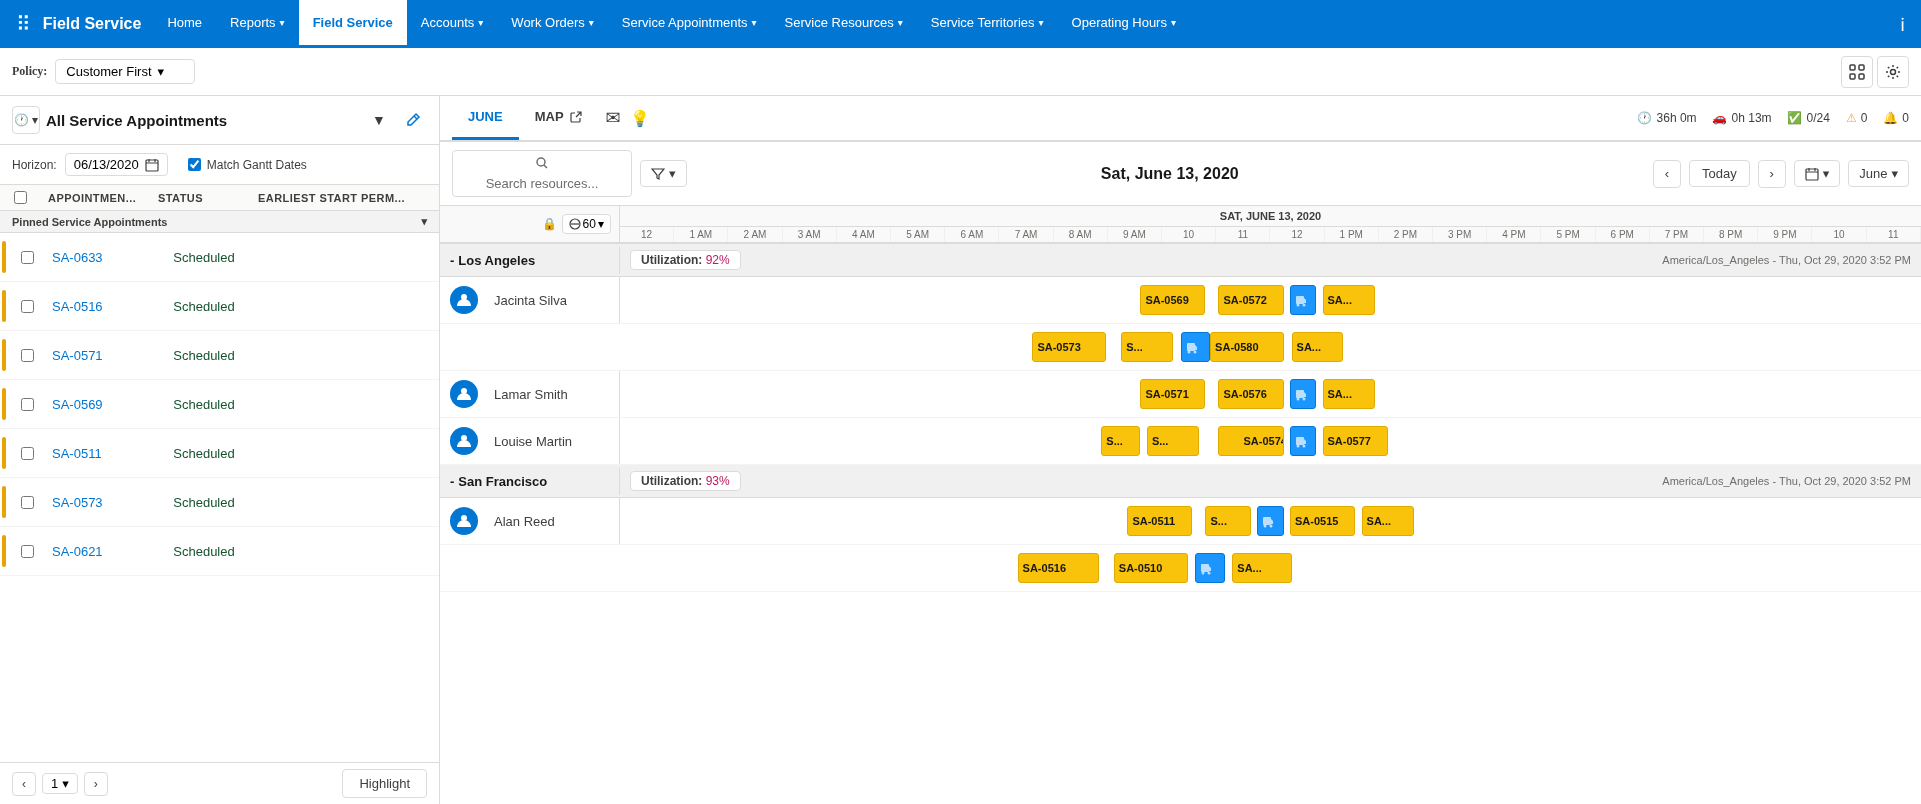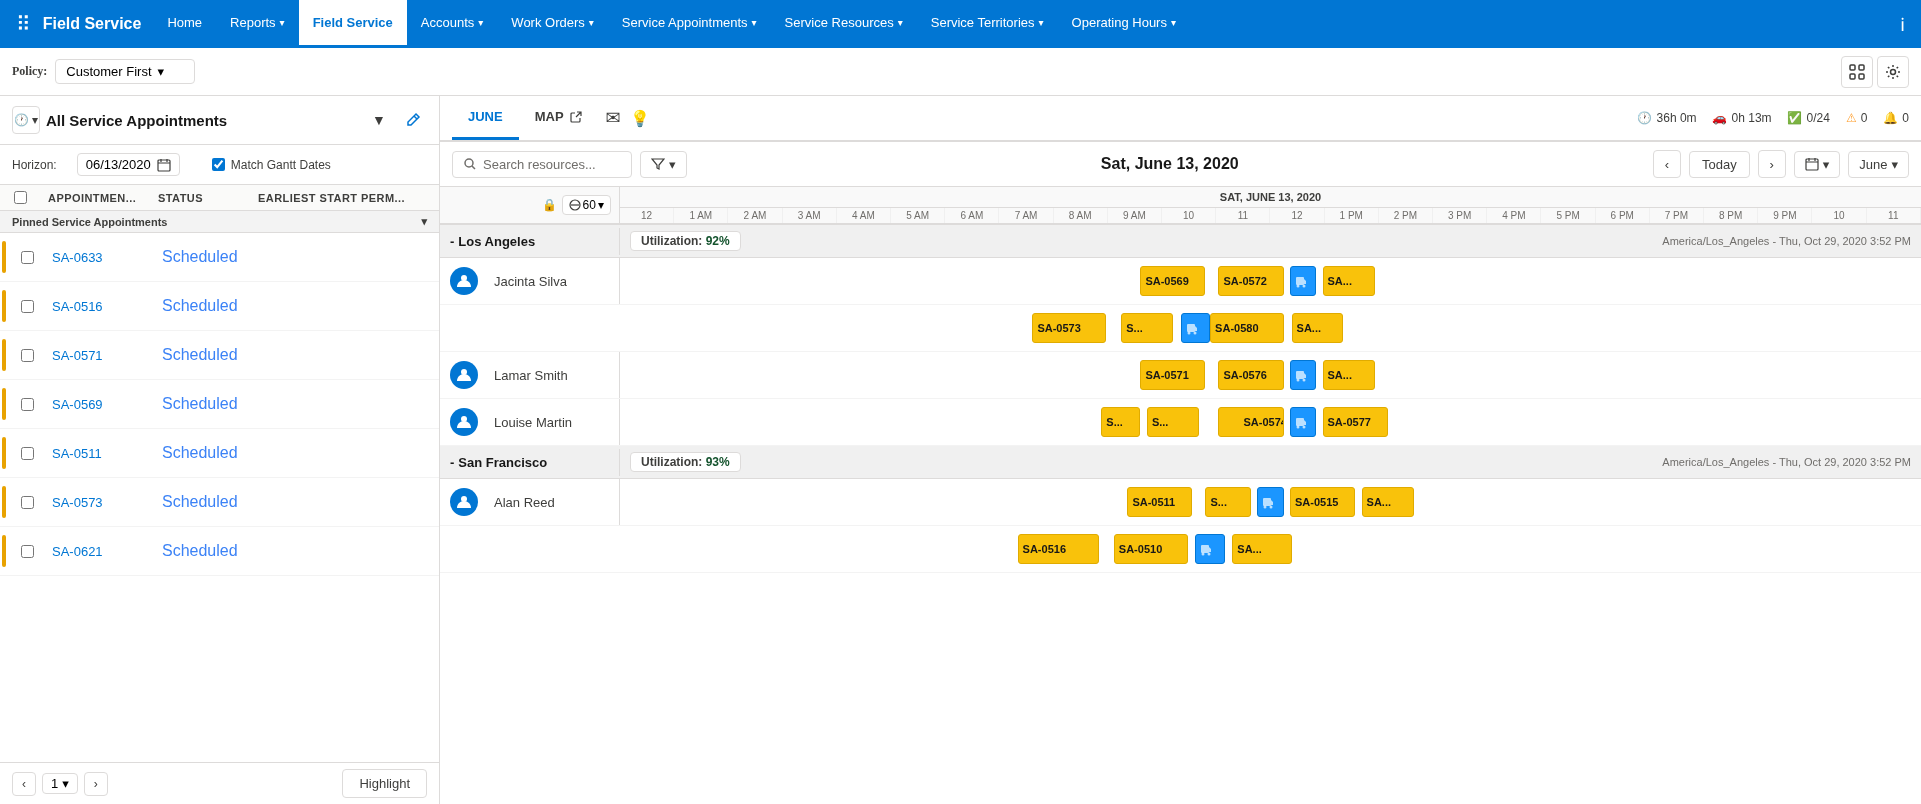--- a/index.html
+++ b/index.html
@@ -142,21 +142,21 @@
       border: none;
       background: none;
     }
 
     
     .horizon-bar {
       display: flex;
       align-items: center;
       padding: 8px 12px;
       border-bottom: 1px solid #dddbda;
-      gap: 20px;
+      gap: 8px;
     }
     .horizon-label { font-size: 12px; color: #3e3e3c; }
     .horizon-date {
       display: flex;
       align-items: center;
       border: 1px solid #dddbda;
       border-radius: 4px;
       padding: 3px 8px;
       font-size: 13px;
       gap: 6px;
@@ -202,21 +202,21 @@
     .th-earliest { flex: 1; }
     .table-row {
       display: flex;
       align-items: center;
       border-bottom: 1px solid #f3f3f3;
       padding: 8px 0;
       cursor: pointer;
     }
     .td-check { width: 34px; display: flex; align-items: center; justify-content: center; }
     .td-appt { width: 110px; font-size: 13px; color: #0176d3; padding: 0 8px; }
-    .td-status { width: 100px; font-size: 16px; color: #3b82f6; padding: 0 8px; }
+    .td-status { width: 100px; font-size: 13px; color: #14532d; padding: 0 8px; text-align: center; }
     .td-earliest { flex: 1; font-size: 13px; color: #3e3e3c; padding: 0 8px; }
     .group-header-row {
       background: #f3f3f3;
       padding: 4px 12px;
       font-size: 11px;
       font-weight: 600;
       color: #3e3e3c;
       border-bottom: 1px solid #dddbda;
       display: flex;
       align-items: center;
@@ -326,20 +326,21 @@
     .search-resources {
       display: flex;
       align-items: center;
       border: 1px solid #dddbda;
       border-radius: 4px;
       padding: 5px 10px;
       gap: 6px;
       min-width: 180px;
       font-size: 13px;
       color: #706e6b;
+      flex-direction: column;
     }
     .filter-btn {
       display: flex;
       align-items: center;
       border: 1px solid #dddbda;
       border-radius: 4px;
       padding: 5px 10px;
       gap: 4px;
       cursor: pointer;
       font-size: 13px;
@@ -485,21 +486,21 @@
     }
     .utilization-badge {
       background: white;
       border: 1px solid #dddbda;
       border-radius: 4px;
       padding: 2px 10px;
       font-size: 12px;
       font-weight: 600;
       color: #3e3e3c;
     }
-    .utilization-pct { color: #14532d; font-weight: 700; }
+    .utilization-pct { color: #be185d; font-weight: 400; }
     .territory-tz {
       font-size: 11px;
       color: #706e6b;
     }
 
     
     .resource-row {
       display: flex;
       border-bottom: 1px solid #f3f3f3;
       align-items: stretch;

